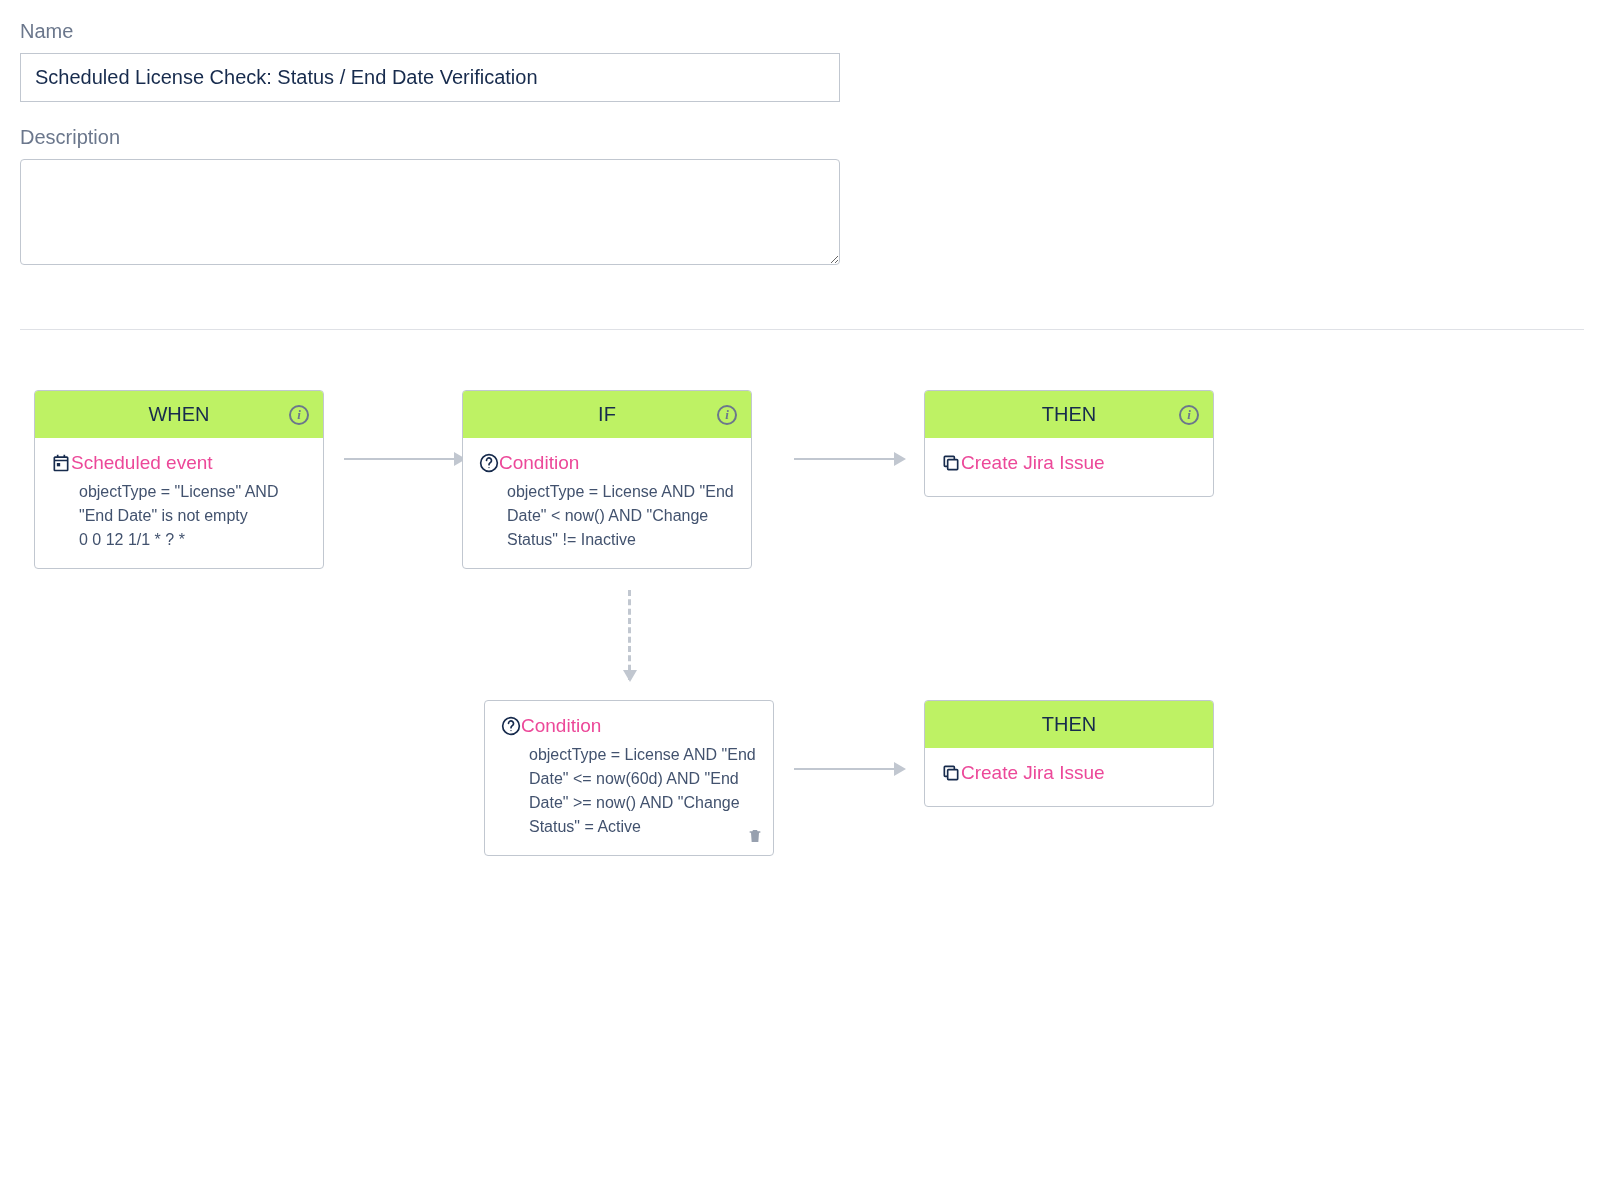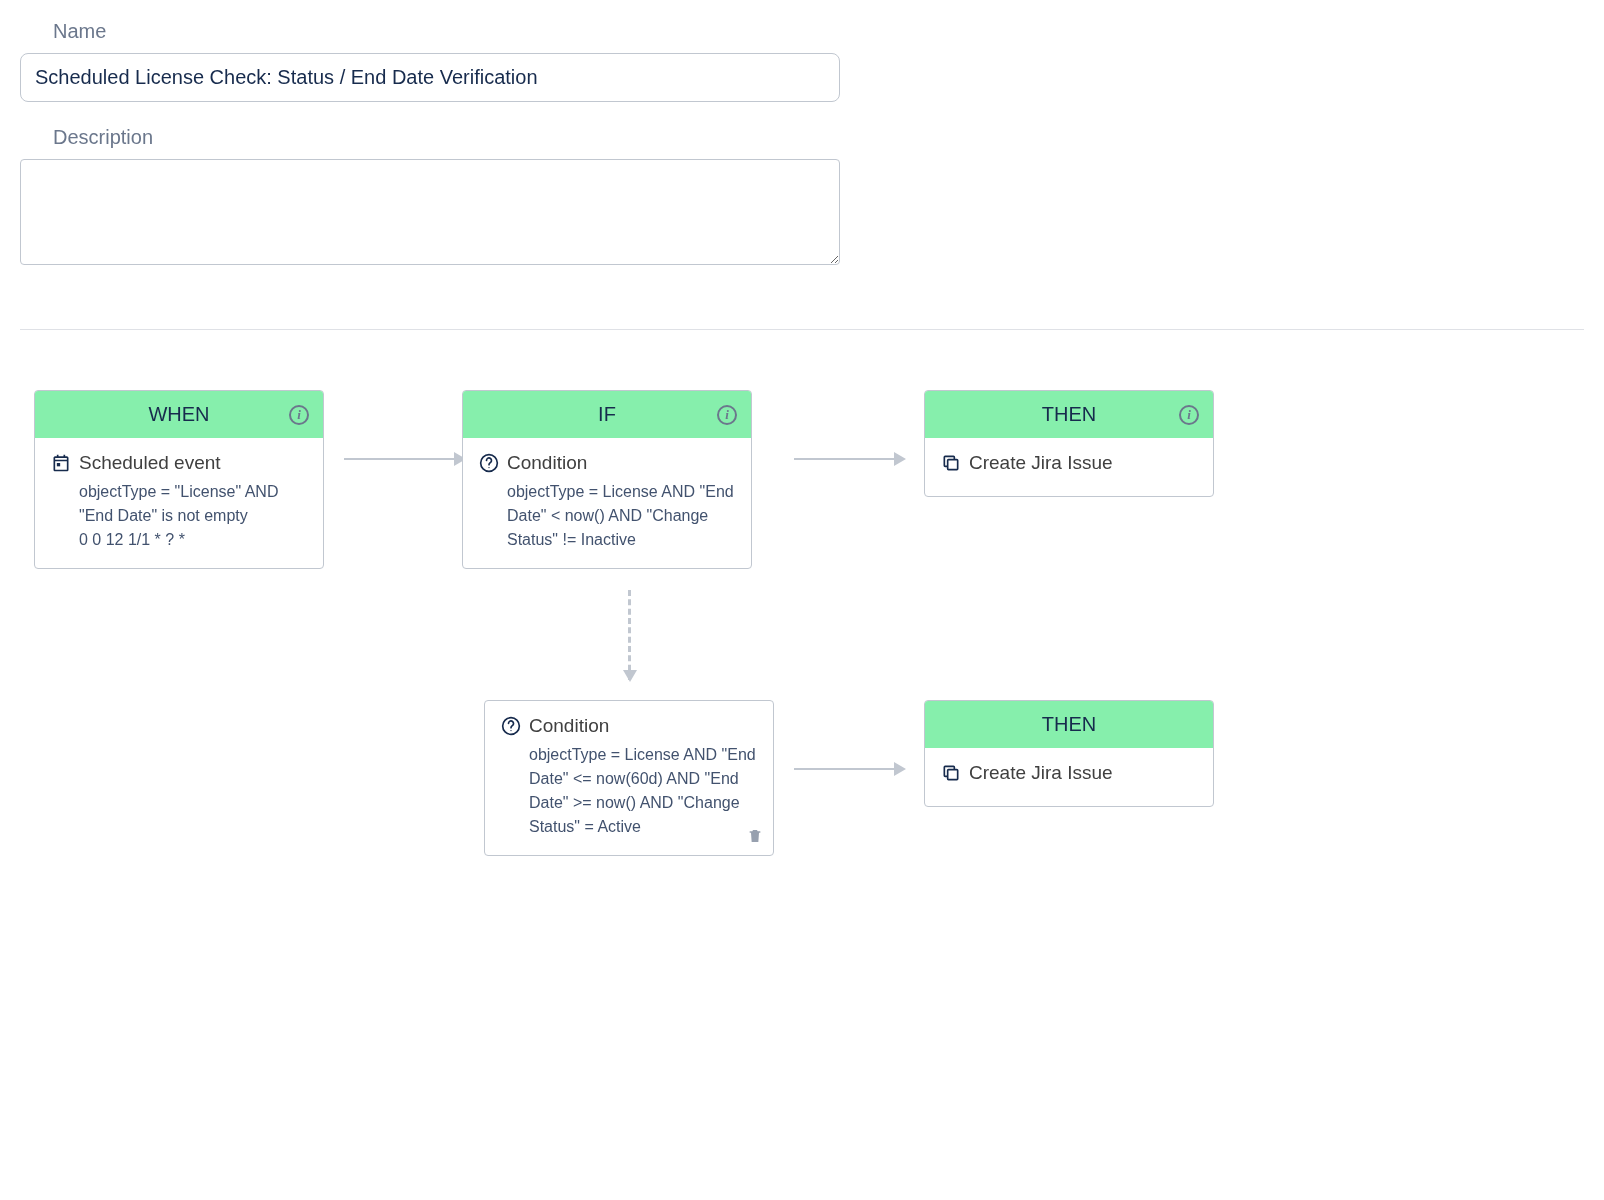--- a/index.html
+++ b/index.html
@@ -10,27 +10,26 @@
       color: #172B4D;
       width: 1604px;
     }
     .form-group { margin-bottom: 24px; }
     .form-label {
       display: block;
       font-size: 20px;
       color: #6B778C;
       margin-bottom: 10px;
       font-weight: 400;
-      margin-left: 33px;
     }
     .text-input {
       width: 820px;
       padding: 12px 14px;
       border: 1px solid #C1C7D0;
-      border-radius: 8px;
+      border-radius: 0;
       font-size: 20px;
       color: #172B4D;
       font-family: inherit;
     }
     .textarea {
       width: 820px;
       height: 106px;
       padding: 12px 14px;
       border: 1px solid #C1C7D0;
       border-radius: 4px;
@@ -50,21 +49,21 @@
     }
     .card {
       position: absolute;
       width: 290px;
       border: 1px solid #C1C7D0;
       border-radius: 4px;
       background: #fff;
       overflow: hidden;
     }
     .card-header {
-      background: #86efac;
+      background: #bef264;
       padding: 12px 16px;
       text-align: center;
       position: relative;
       font-size: 20px;
       font-weight: 400;
       color: #172B4D;
     }
     .info-icon {
       position: absolute;
       right: 14px;
@@ -83,23 +82,22 @@
       font-style: italic;
       font-family: Georgia, serif;
       cursor: pointer;
     }
     .card-body {
       padding: 14px 16px 16px 16px;
     }
     .card-body-line {
       display: flex;
       align-items: center;
-      gap: 8px;
       font-size: 19px;
-      color: #404040;
+      color: #ec4899;
       margin-bottom: 6px;
     }
     .card-detail {
       font-size: 16px;
       color: #42526E;
       padding-left: 28px;
       line-height: 1.5;
     }
     .icon-svg { flex-shrink: 0; }
     .arrow-h {

